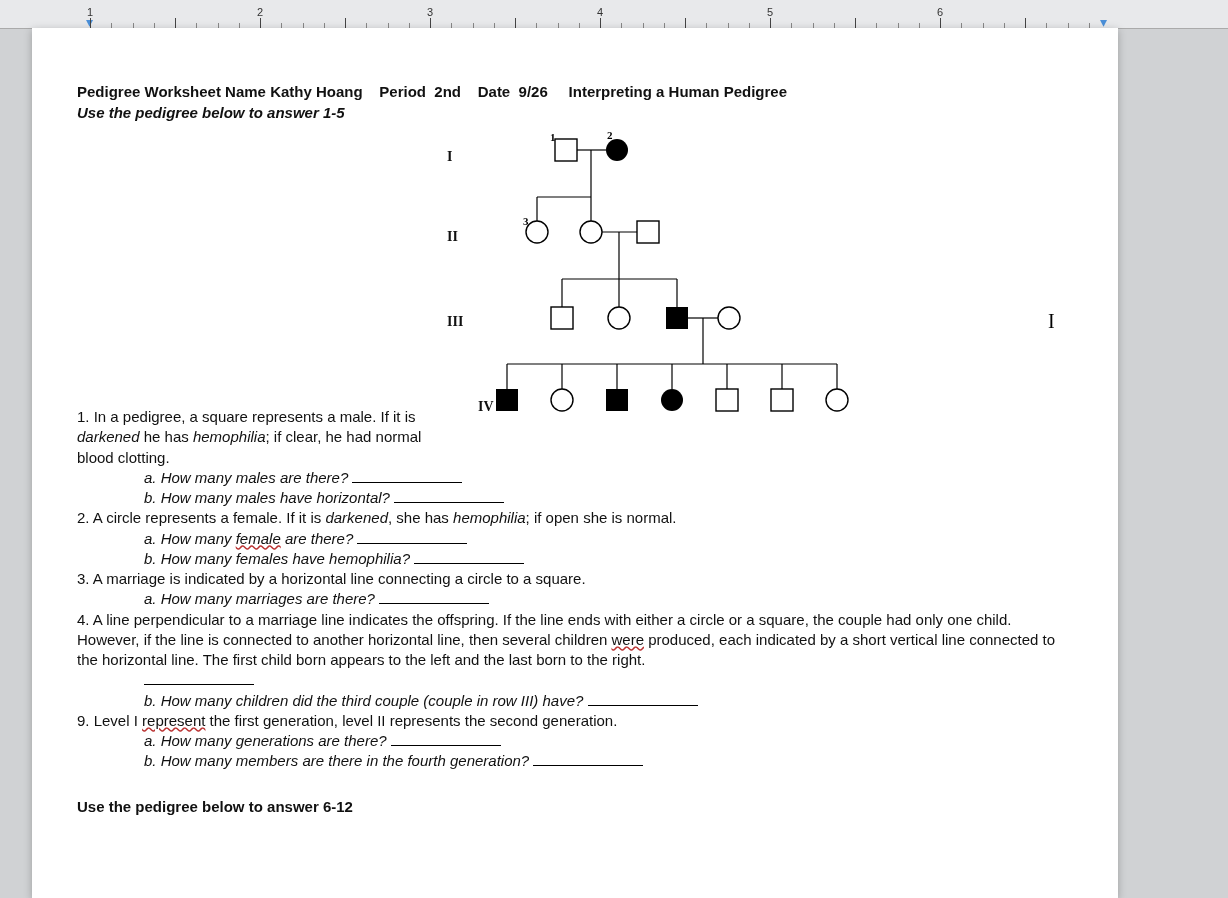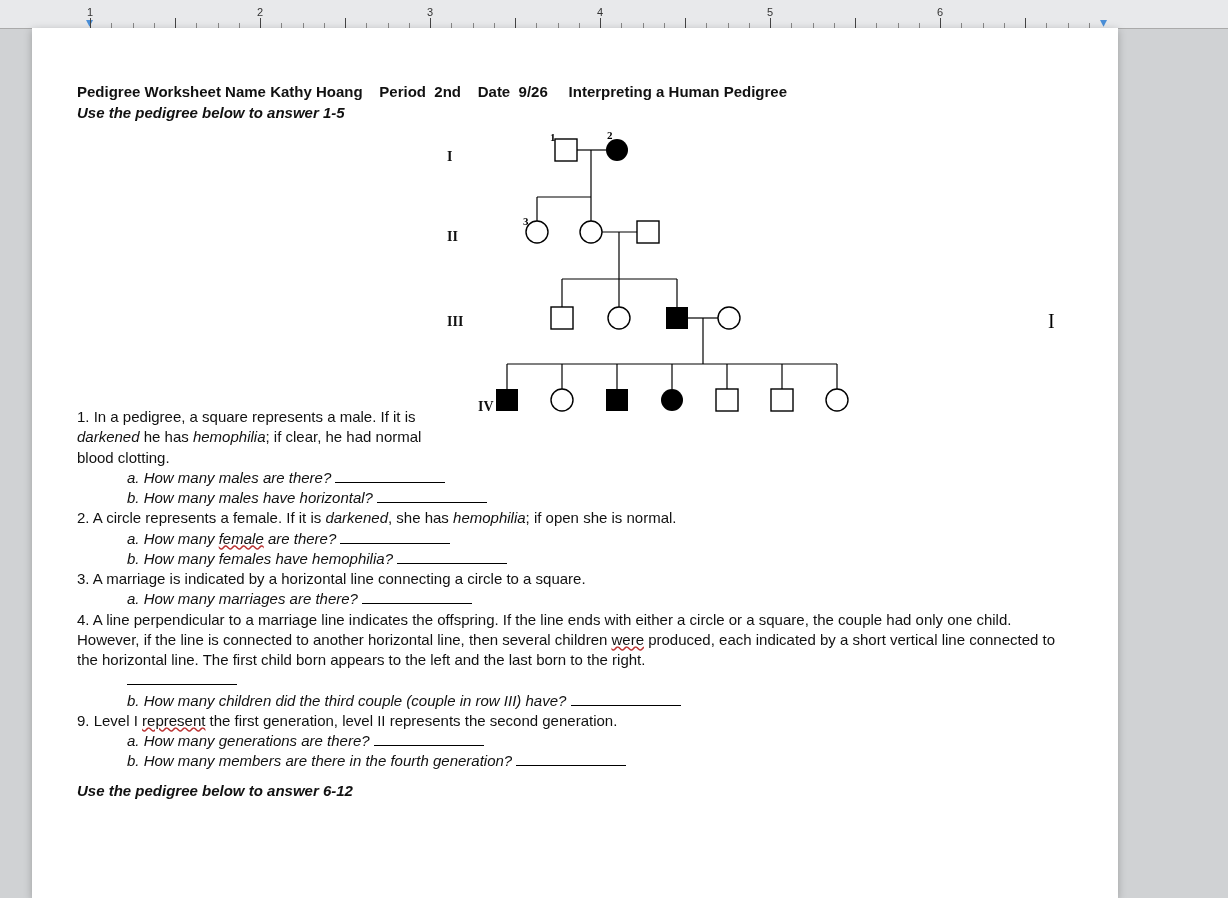--- a/index.html
+++ b/index.html
@@ -79,35 +79,34 @@
     position: absolute;
     font-weight: bold;
     font-size: 14px;
     font-family: "Times New Roman", serif;
   }
   .q {
     font-size: 15px;
     line-height: 1.35;
     margin: 0;
   }
-  .sub { margin-left: 50px; font-style: italic; }
+  .sub { margin-left: 67px; font-style: italic; }
   .q em, .q .it { font-style: italic; }
   .wavy { text-decoration: underline wavy #b33; }
   .blank {
     display: inline-block;
     border-bottom: 1px solid #000;
     width: 110px;
     height: 0.9em;
     vertical-align: baseline;
   }
   .section2 {
     font-weight: bold;
-    font-style: italic;
-    font-size: 15px;
-    margin-top: 10px;
+    font-size: 15px;
+    margin-top: 26px;
   }
   .text-cursor {
     position: absolute;
     font-family: serif;
     font-size: 20px;
     color: #000;
   }
   
   .ped-svg { position:absolute; left:390px; top:0; }
   .ped-svg text { font-family: "Times New Roman", serif; font-size:11px; font-weight:bold; fill:#000; }

